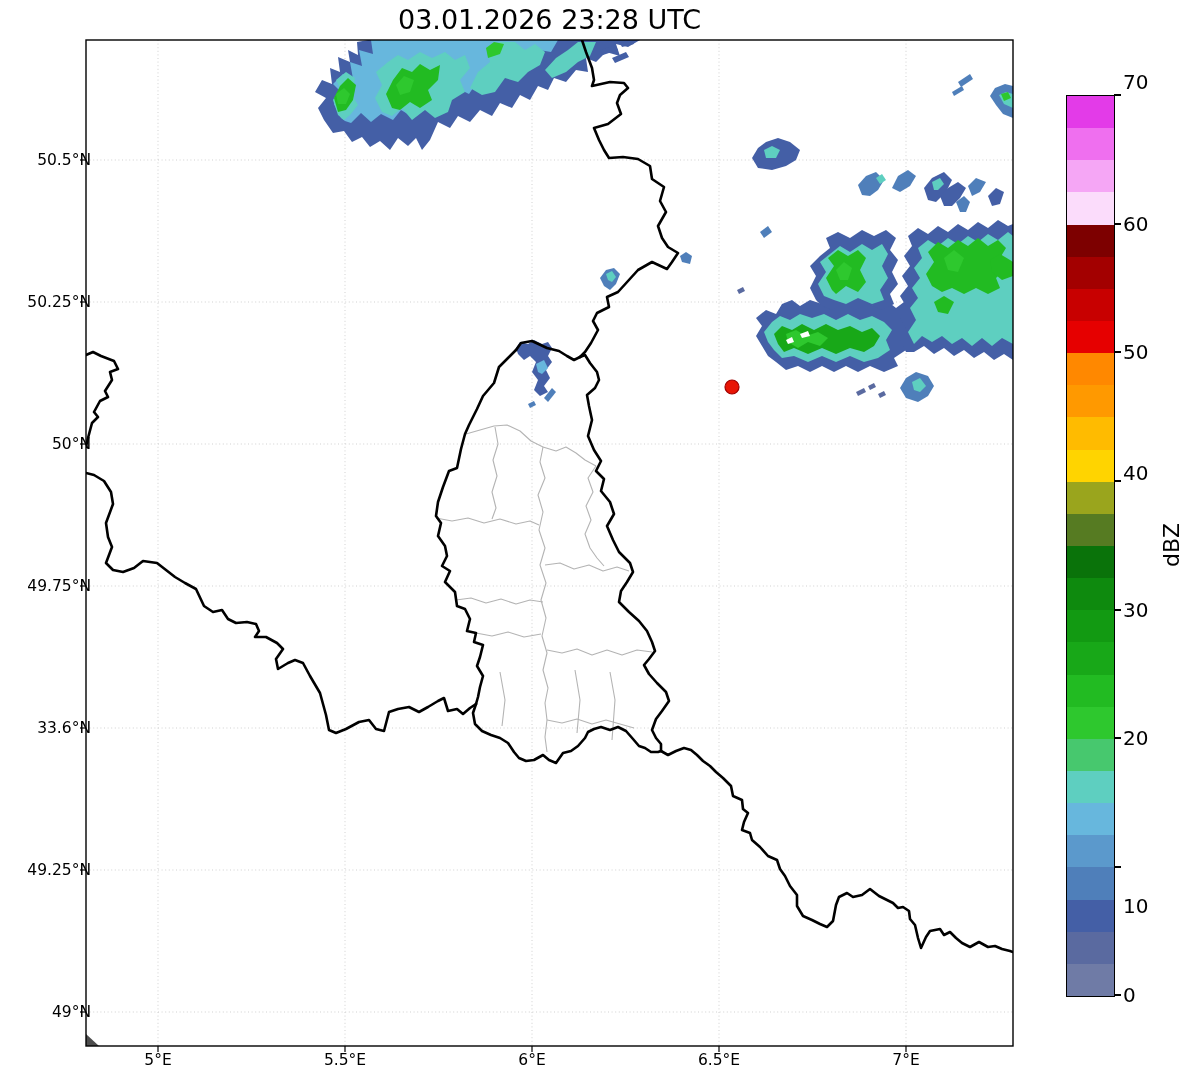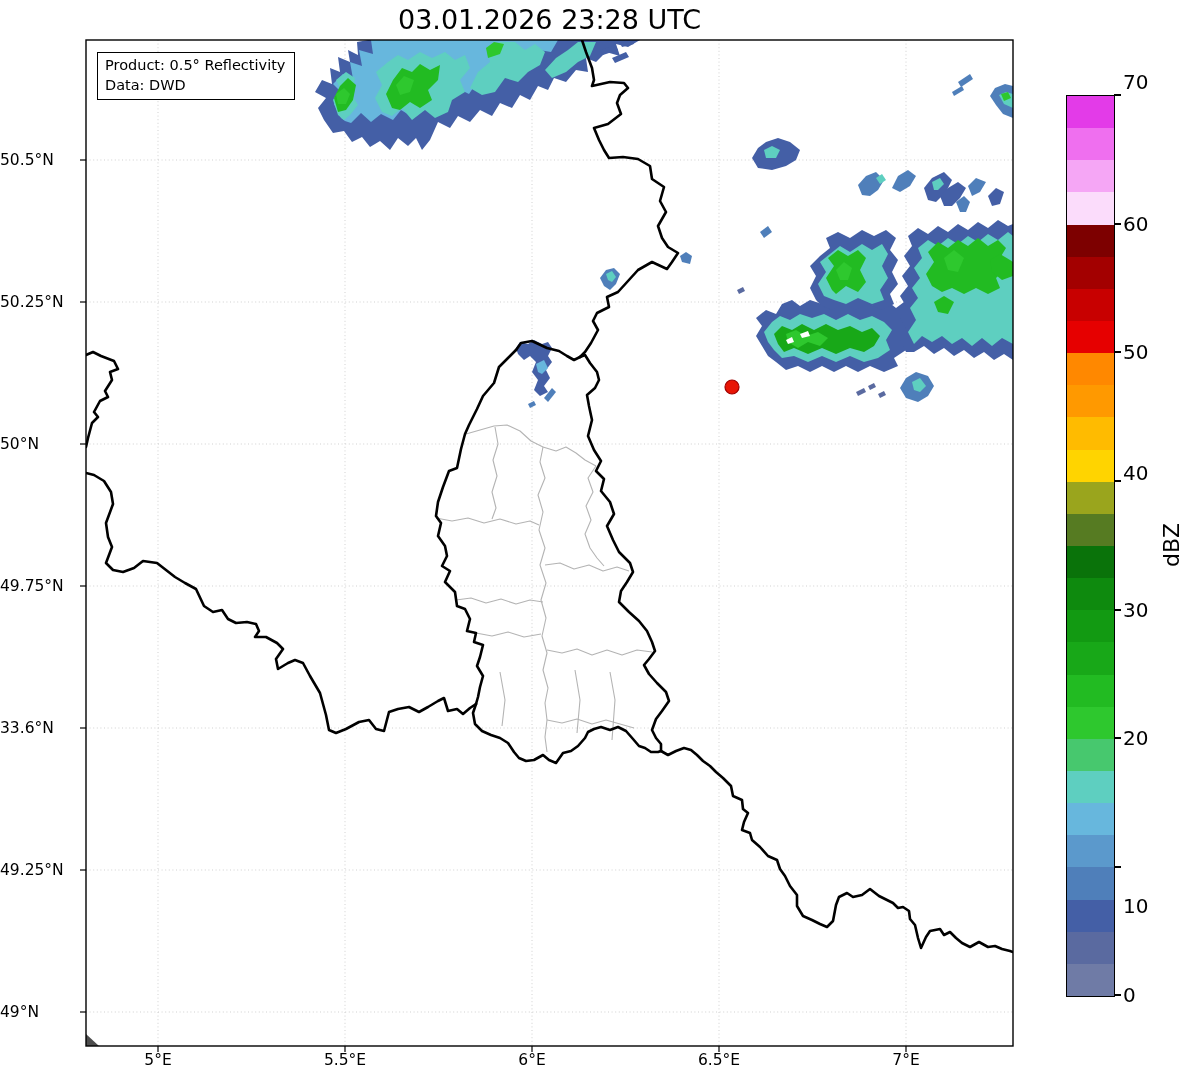--- a/index.html
+++ b/index.html
@@ -3,21 +3,21 @@
 <meta charset="utf-8">
 <style>
   html,body{margin:0;padding:0;background:#fff;}
   .stage{position:relative;width:1202px;height:1081px;background:#fff;overflow:hidden;
          font-family:"DejaVu Sans",sans-serif;color:#000;}
   .title{position:absolute;left:86px;top:4px;width:927px;text-align:center;
          font-size:27px;color:#000;}
   svg{position:absolute;left:0;top:0;}
   .infobox{position:absolute;left:97px;top:52px;background:#fff;border:1.4px solid #000;
            padding:2px 9px 4px 7px;font-size:14.5px;line-height:1.38;}
-  .latlab{position:absolute;left:0;width:79px;font-size:15.5px;height:20px;line-height:20px;}
+  .latlab{position:absolute;left:12px;width:79px;text-align:right;font-size:15.5px;height:20px;line-height:20px;}
   .lonlab{position:absolute;top:1051px;width:80px;text-align:center;font-size:15.5px;}
   .cbar{position:absolute;left:1066px;top:95px;width:47px;height:900px;border:1px solid #000;}
   .cbtickmark{position:absolute;left:1114px;width:7px;height:2px;background:#000;}
   .cbticklab{position:absolute;left:1123px;width:48px;font-size:20px;height:26px;line-height:26px;}
   .cbunits{position:absolute;left:1136px;top:532px;width:72px;height:26px;text-align:center;
            font-size:22px;transform:rotate(-90deg);}
 </style>
 </head>
 <body>
 
@@ -148,24 +148,20 @@
         <line x1="80" y1="302" x2="86" y2="302" stroke="#000" stroke-width="1.2"></line>
         <line x1="80" y1="444" x2="86" y2="444" stroke="#000" stroke-width="1.2"></line>
         <line x1="80" y1="586" x2="86" y2="586" stroke="#000" stroke-width="1.2"></line>
         <line x1="80" y1="728" x2="86" y2="728" stroke="#000" stroke-width="1.2"></line>
         <line x1="80" y1="870" x2="86" y2="870" stroke="#000" stroke-width="1.2"></line>
         <line x1="80" y1="1012" x2="86" y2="1012" stroke="#000" stroke-width="1.2"></line>
       </g>
     <rect x="86" y="40" width="927" height="1006" fill="none" stroke="#000" stroke-width="1.4"></rect>
   </svg>
 
-  <div class="infobox">
-    <div>Product: 0.5° Reflectivity</div>
-    <div>Data: DWD</div>
-  </div>
 
   <div class="latlab" style="top:150px">50.5°N</div>
   <div class="latlab" style="top:292px">50.25°N</div>
   <div class="latlab" style="top:434px">50°N</div>
   <div class="latlab" style="top:576px">49.75°N</div>
   <div class="latlab" style="top:718px">33.6°N</div>
   <div class="latlab" style="top:860px">49.25°N</div>
   <div class="latlab" style="top:1002px">49°N</div>
 
   <div class="lonlab" style="left:118px">5°E</div>

